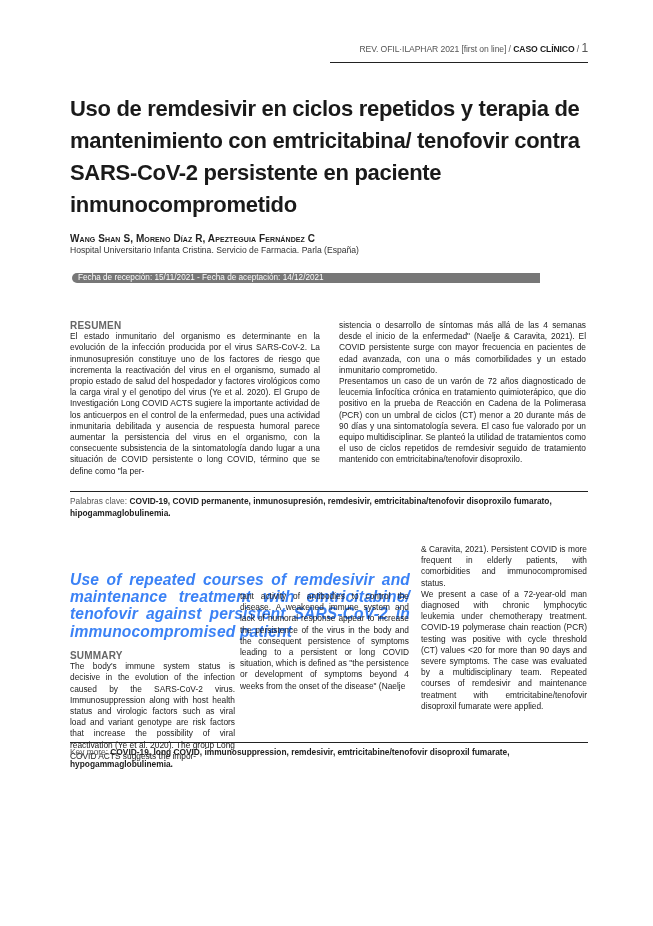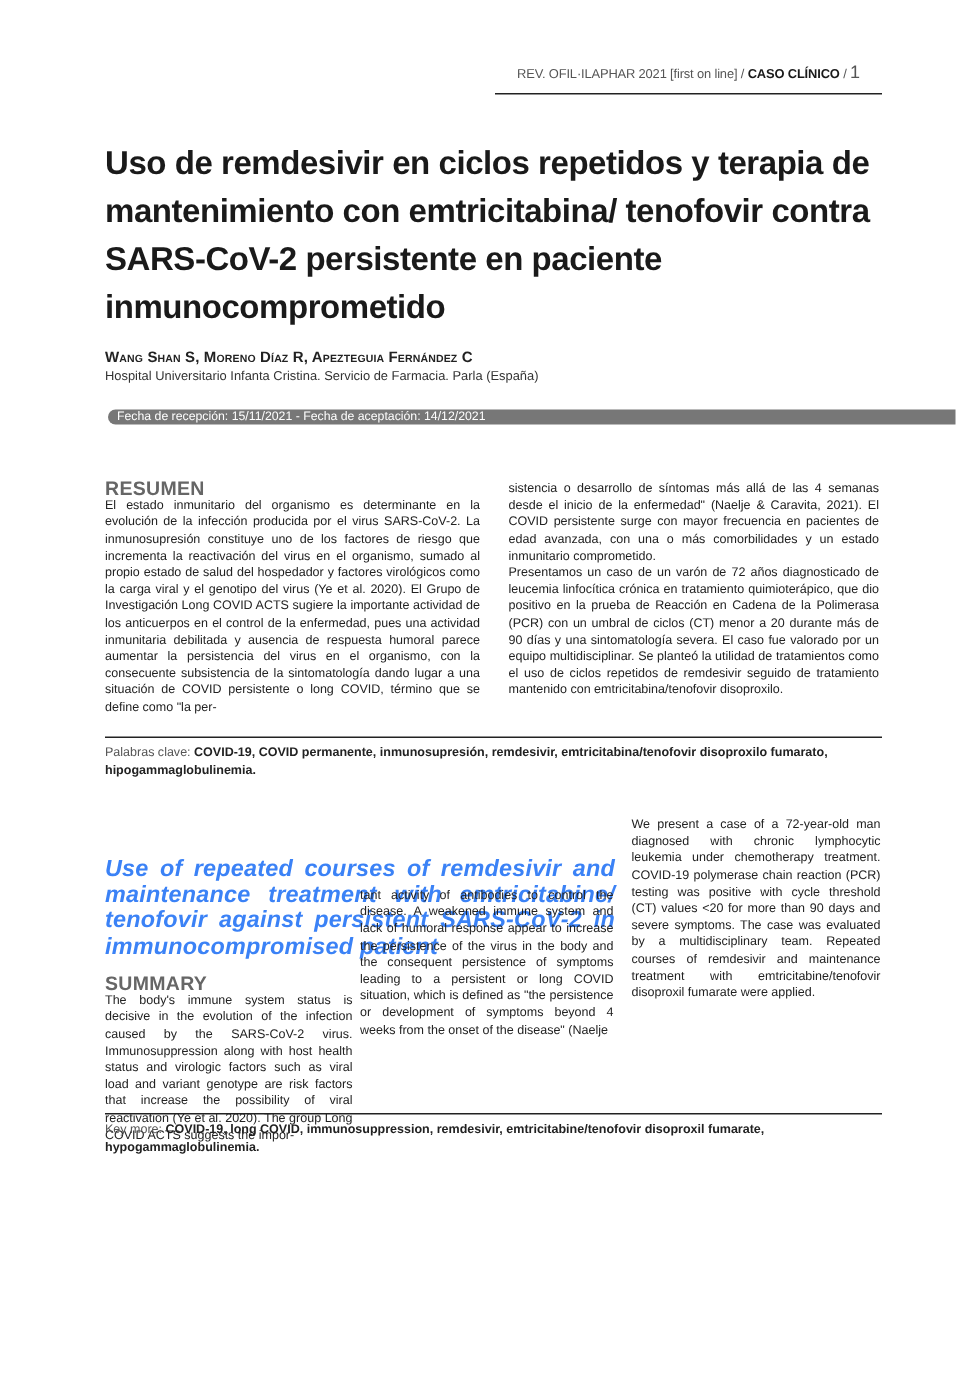--- a/index.html
+++ b/index.html
@@ -1,27 +1,27 @@
 <!DOCTYPE html>
 <html><head>
 <meta charset="utf-8">
 <style>
   html, body { margin:0; padding:0; background:#fff; }
   body { width:653px; height:926px; position:relative; overflow:hidden; font-family:"Liberation Sans", sans-serif; color:#1a1a1a; }
   .abs { position:absolute; }
-  .running-head { left:330px; top:41px; width:258px; text-align:center; font-size:8.6px; color:#555; letter-spacing:-0.1px; white-space:nowrap; }
+  .running-head { left:330px; top:41px; width:258px; text-align:right; font-size:8.6px; color:#555; letter-spacing:-0.1px; white-space:nowrap; }
   .running-head b { color:#1a1a1a; font-weight:bold; }
   .running-head .pg { font-size:12px; color:#555; }
   .head-rule { left:330px; top:62px; width:258px; height:1px; background:#222; }
   .title { left:70px; top:93px; width:530px; font-size:22px; line-height:32px; font-weight:bold; color:#1a1a1a; letter-spacing:-0.3px; }
   .authors { left:70px; top:233px; font-size:10px; font-weight:bold; font-variant:small-caps; letter-spacing:0.1px; color:#222; }
   .affil { left:70px; top:245px; font-size:8.6px; color:#333; }
-  .date-bar { left:72px; top:273px; width:565px; height:10px; background:#777; border-radius:5px 0 0 5px; color:#fff; font-size:8.2px; line-height:10px; padding-left:6px; box-sizing:border-box; white-space:nowrap; }
+  .date-bar { left:72px; top:273px; width:468px; height:10px; background:#777; border-radius:5px 0 0 5px; color:#fff; font-size:8.2px; line-height:10px; padding-left:6px; box-sizing:border-box; white-space:nowrap; }
   .col { font-size:8.35px; line-height:11.2px; color:#222; text-align:justify; }
-  .sec-label { font-size:13px; font-weight:bold; color:#666; letter-spacing:0.2px; }
+  .sec-label { font-size:10px; font-weight:bold; color:#666; letter-spacing:0.2px; }
   .resumen-l { left:70px; top:320px; width:250px; }
   .resumen-r { left:339px; top:320px; width:247px; }
   .rule { height:1px; background:#222; }
   .kw { left:70px; top:496px; width:520px; font-size:8.35px; line-height:11.5px; color:#222; }
   .kw .lbl { color:#555; }
   .kw .val { font-weight:bold; }
   .en-title { left:70px; top:571px; width:340px; font-size:15.6px; line-height:17.2px; font-weight:bold; font-style:italic; color:#3b82f6; text-align:justify; letter-spacing:0.15px; }
   .sum-l { left:70px; top:623px; width:165px;margin-top:27px; }
   .sum-m { left:240px; top:623px; width:169px; }
   .sum-r { left:421px; top:544px; width:166px; }
@@ -64,20 +64,21 @@
 <div class="abs en-title">Use of repeated courses of remdesivir and maintenance treatment with emtricitabine/ tenofovir against persistent SARS-CoV-2 in immunocompromised patient</div>
 
 <div class="abs col sum-l">
   <div class="sec-label">SUMMARY</div>
   <p>The body's immune system status is decisive in the evolution of the infection caused by the SARS-CoV-2 virus. Immunosuppression along with host health status and virologic factors such as viral load and variant genotype are risk factors that increase the possibility of viral reactivation (Ye et al. 2020). The group Long COVID ACTS suggests the impor-</p>
 </div>
 <div class="abs col sum-m" style="top:591px;">
   <p>tant activity of antibodies to control the disease. A weakened immune system and lack of humoral response appear to increase the persistence of the virus in the body and the consequent persistence of symptoms leading to a persistent or long COVID situation, which is defined as "the persistence or development of symptoms beyond 4 weeks from the onset of the disease" (Naelje</p>
 </div>
 <div class="abs col sum-r">
+  <p>&amp; Caravita, 2021). Persistent COVID is more frequent in elderly patients, with comorbidities and immunocompromised status.</p>
   <p>We present a case of a 72-year-old man diagnosed with chronic lymphocytic leukemia under chemotherapy treatment. COVID-19 polymerase chain reaction (PCR) testing was positive with cycle threshold (CT) values &lt;20 for more than 90 days and severe symptoms. The case was evaluated by a multidisciplinary team. Repeated courses of remdesivir and maintenance treatment with emtricitabine/tenofovir disoproxil fumarate were applied.</p>
 </div>
 
 <div class="abs rule" style="left:70px; top:742px; width:518px;"></div>
 <div class="abs kw" style="top:747px;">
   <span class="lbl">Key more: </span><span class="val">COVID-19, long COVID, immunosuppression, remdesivir, emtricitabine/tenofovir disoproxil fumarate, hypogammaglobulinemia.</span>
 </div>
 
 <div class="abs footer">
 </div>

